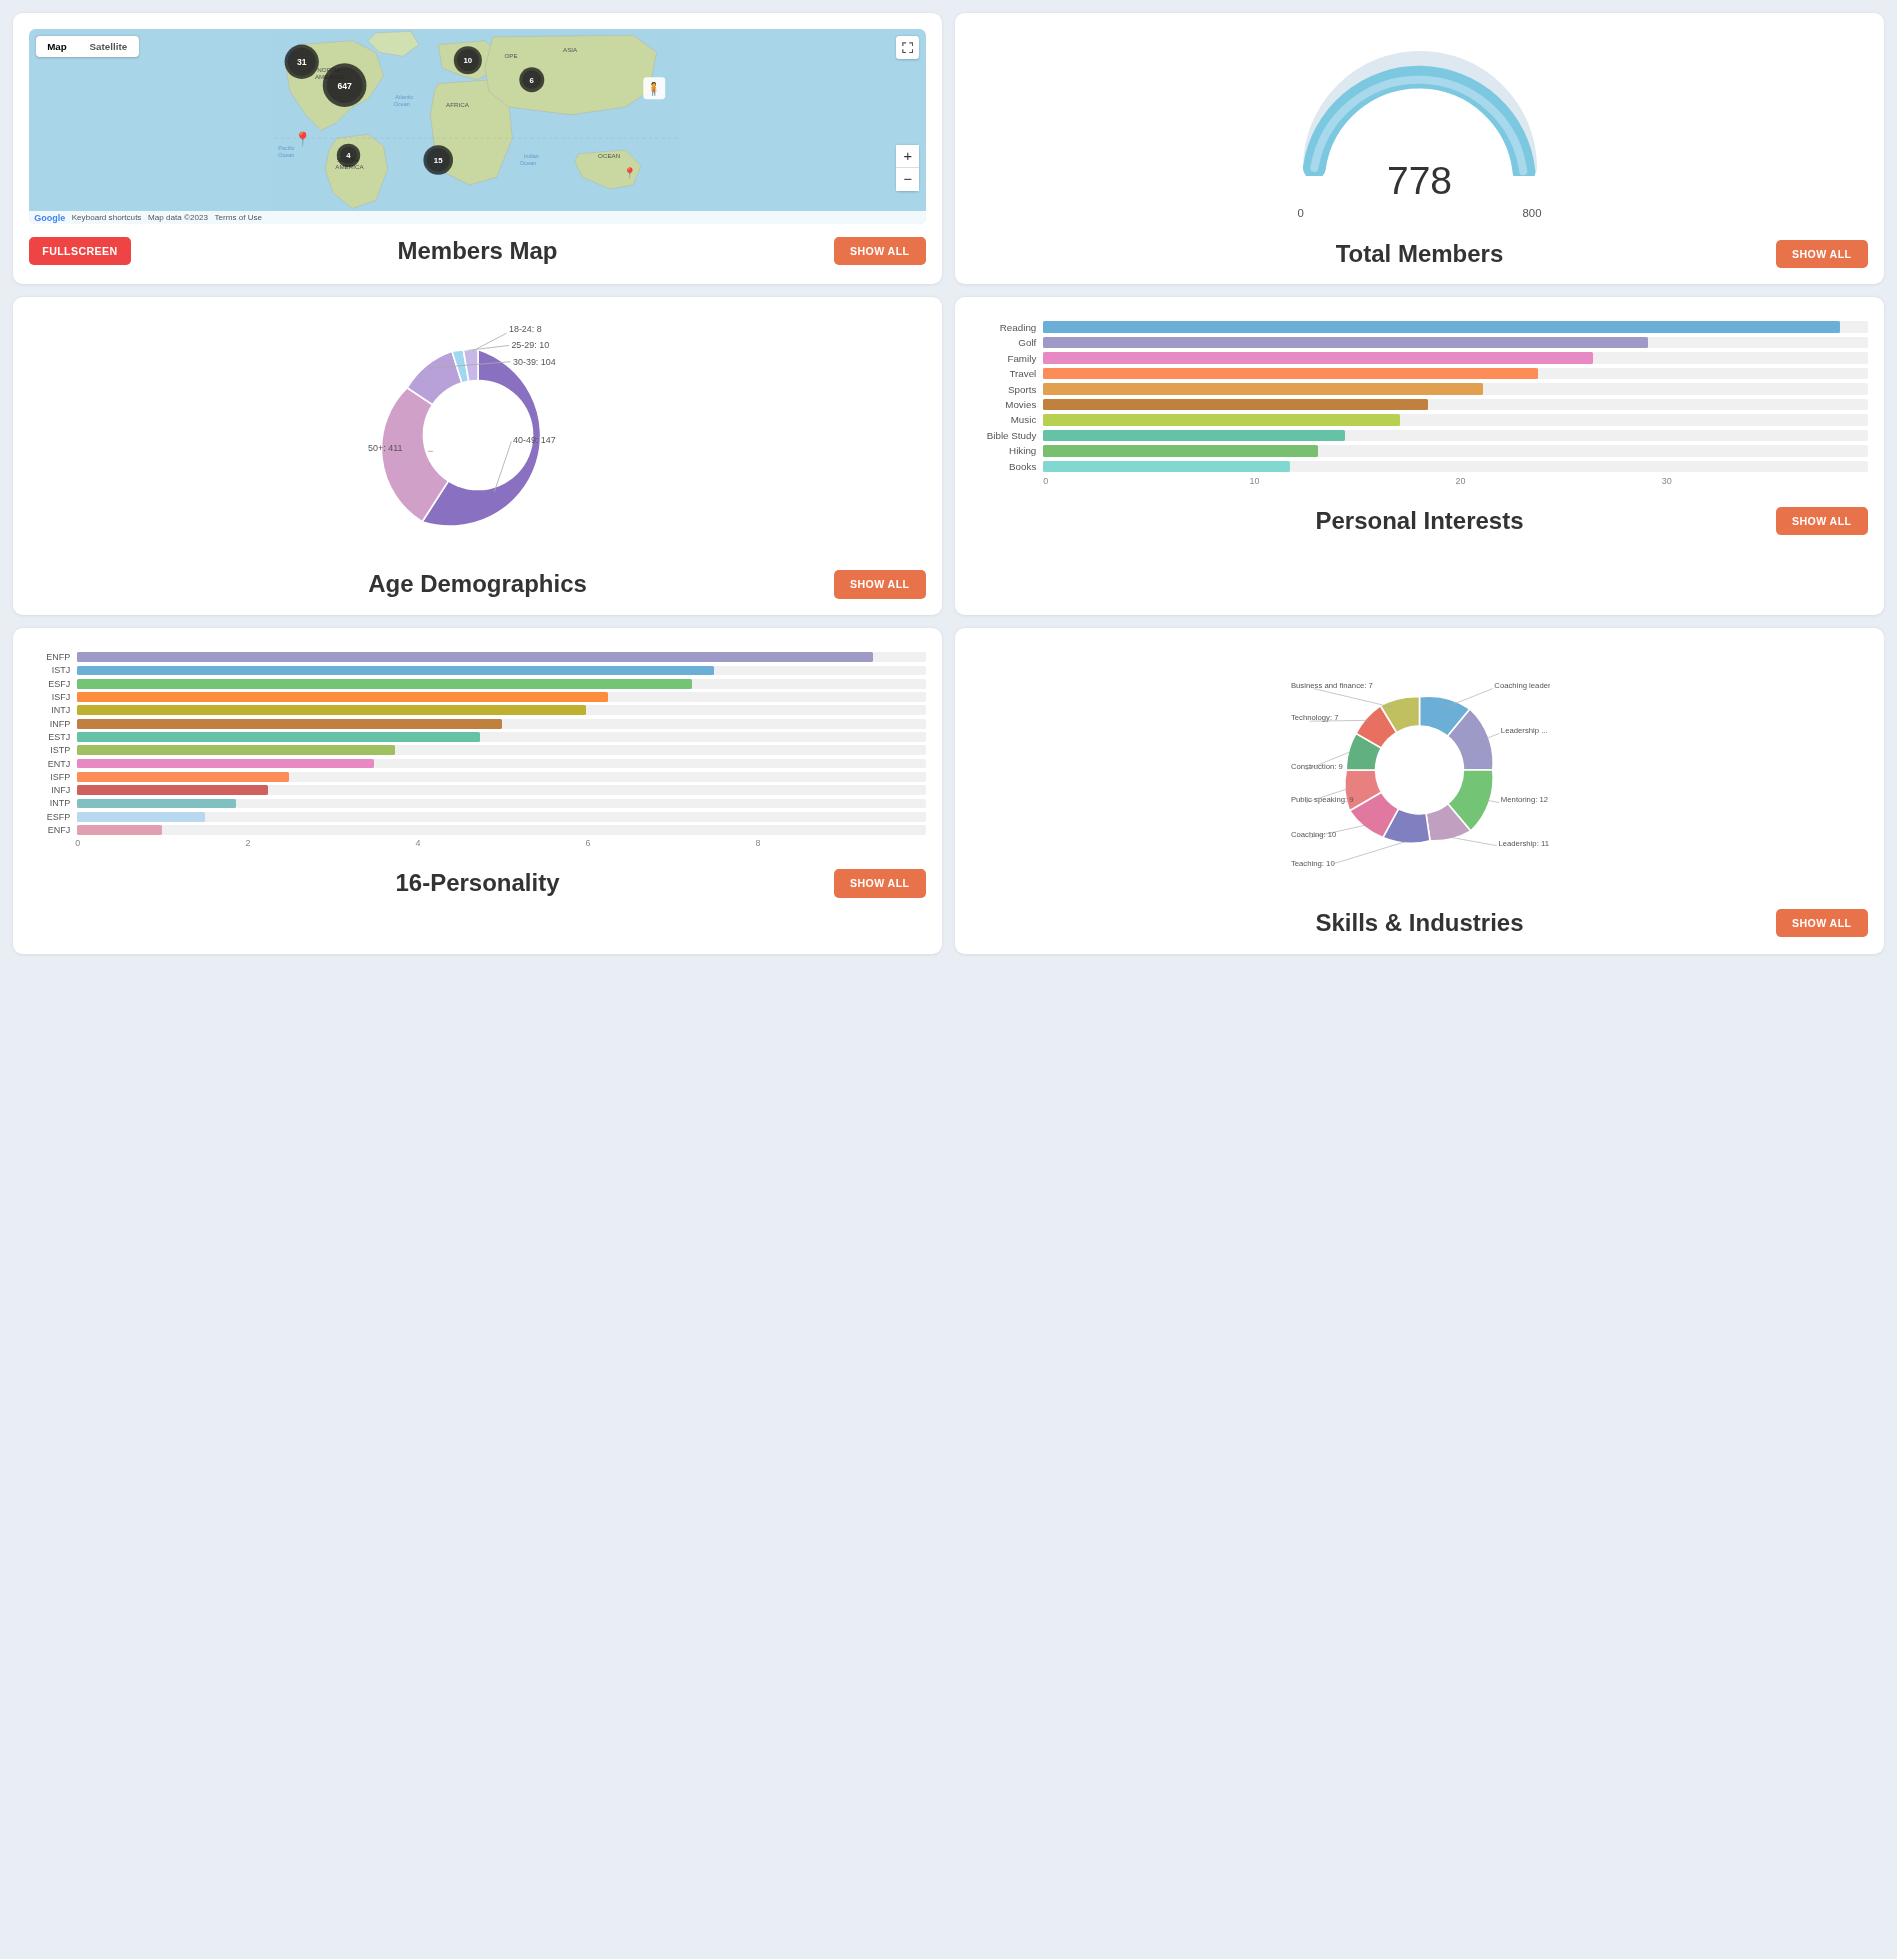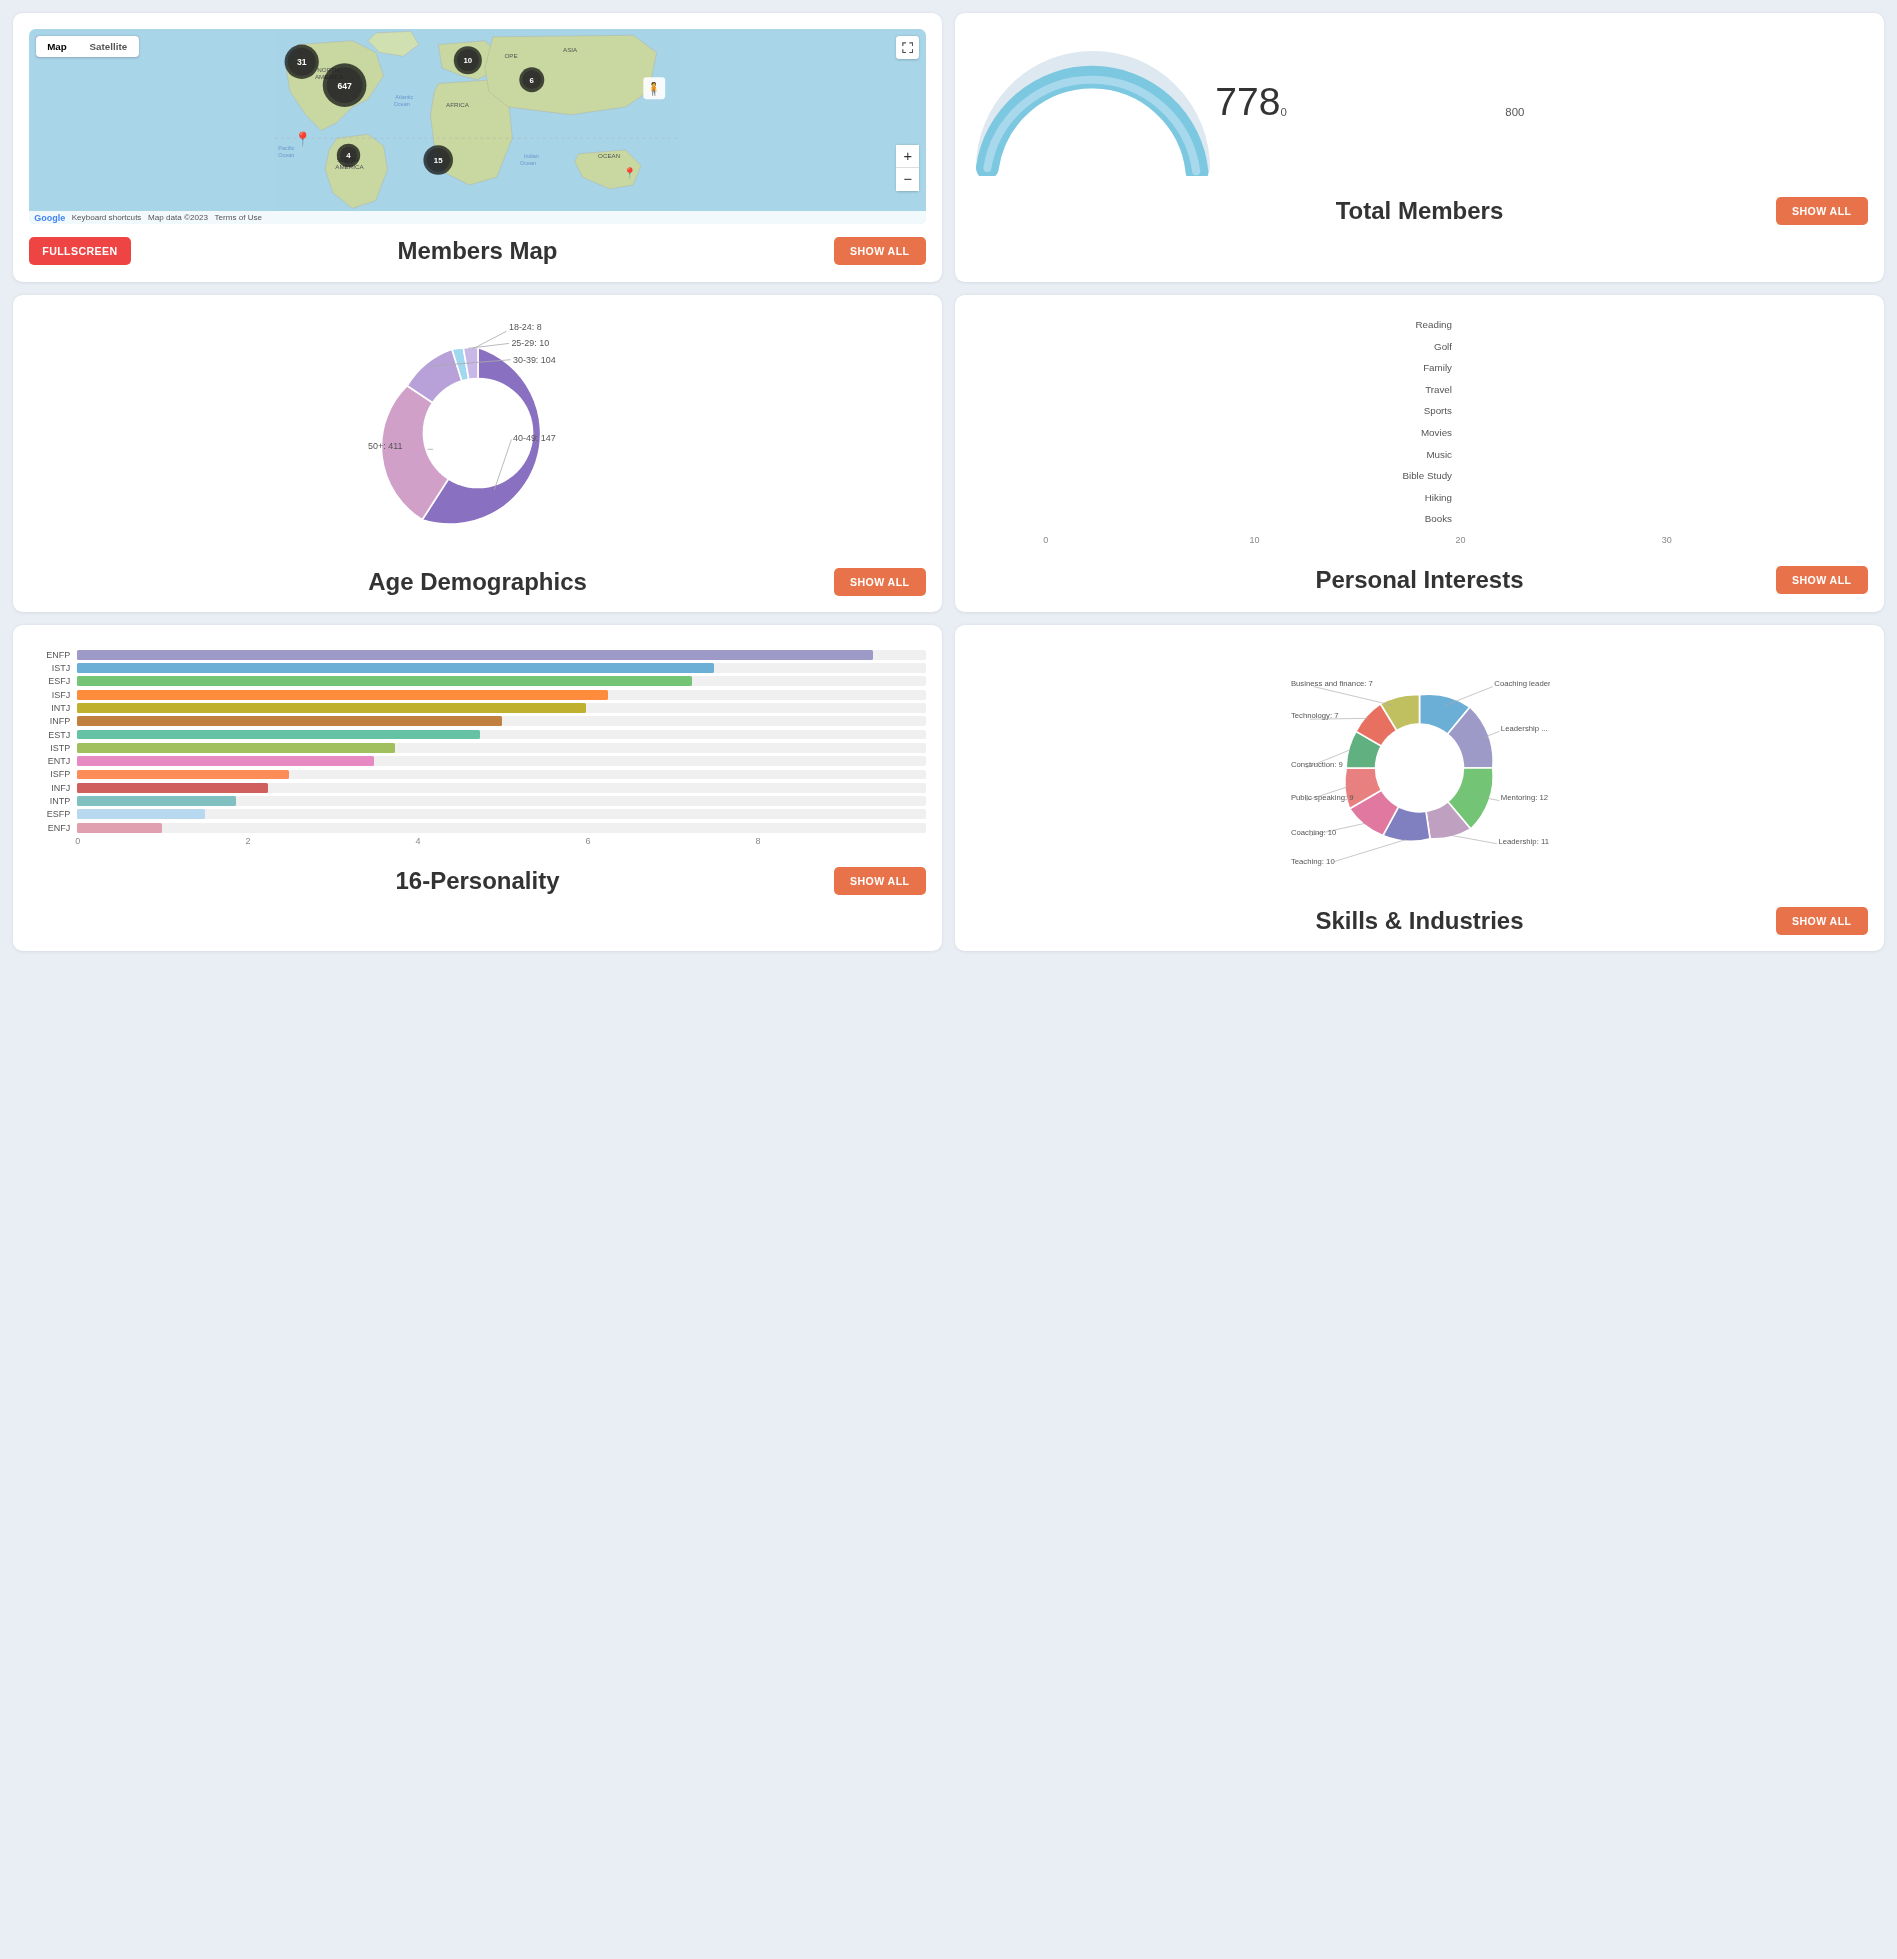--- a/index.html
+++ b/index.html
@@ -142,21 +142,21 @@
     }
     .google-logo {
       color: #4285f4;
       font-weight: 700;
       font-size: 9px;
     }
 
     
     .gauge-container {
       display: flex;
-      flex-direction: row;
+      flex-direction: column;
       align-items: center;
       padding: 16.3px 0 8.1px;
     }
     .gauge-svg {
       width: 244px;
       height: 130px;
     }
     .gauge-value {
       font-size: 39px;
       font-weight: 400;
@@ -185,21 +185,20 @@
 
     
     .bar-chart {
       padding: 8.1px 0;
     }
     .bar-row {
       display: flex;
       align-items: center;
       margin-bottom: 4.1px;
       gap: 6.5px;
-      flex-direction: column;
     }
     .bar-label {
       width: 65px;
       text-align: right;
       font-size: 9.8px;
       color: #555;
       flex-shrink: 0;
     }
     .bar-track {
       flex: 1;

